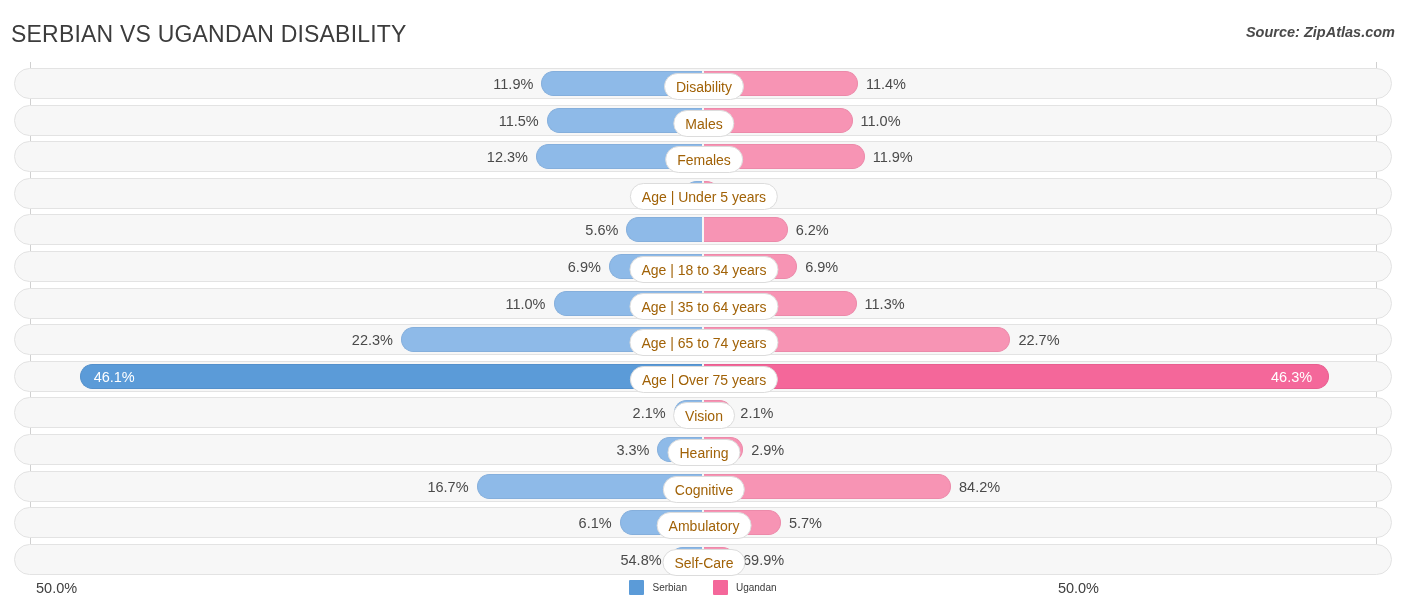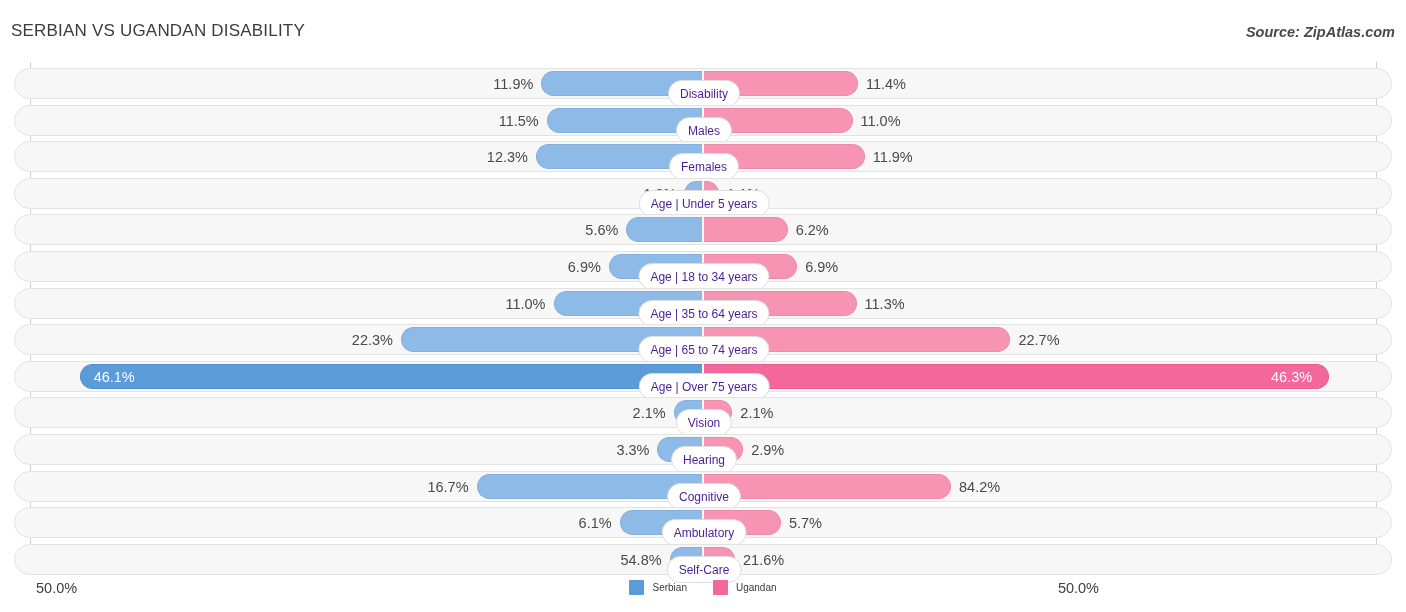--- a/index.html
+++ b/index.html
@@ -18,21 +18,21 @@
 
   
   #header {
     position: absolute;
     left: 0; top: 0;
     width: 1406px; height: 62px;
   }
   #chart-title {
     position: absolute;
     left: 11px; top: 21px;
-    font-size: 17px;
+    font-size: 23px;
     letter-spacing: 0.2px;
     color: #3c3c3c;
     white-space: nowrap;
   }
   #source-label {
     position: absolute;
     right: 11px; top: 24px;
     font-size: 14.5px;
     font-style: italic;
     font-weight: bold;
@@ -109,28 +109,28 @@
     white-space: nowrap;
   }
   .value.left  { text-align: right; }
   .value.right { text-align: left; }
   
   .value.inside { color: #ffffff; }
 
   
   .center-label {
     position: absolute;
-    top: 11px;
+    top: 4px;
     height: 27px;
     line-height: 27px;
     background: #ffffff;
     border: 1px solid #dcdcdc;
     border-radius: 14px;
-    font-size: 12px;
-    color: #4c1d95;
+    font-size: 14px;
+    color: #a16207;
     white-space: nowrap;
     text-align: center;
     padding: 0 11px;
     transform: translateX(-50%);
     left: 689px;
     box-sizing: border-box;
   }
 
   
   #footer {
@@ -298,21 +298,21 @@
           <div class="value left" style="right: 779.35px;">6.1%</div>
           <div class="value right" style="left: 773.95px;">5.7%</div>
           <div class="center-label">Ambulatory</div>
         </div>
       </div>
       <div class="row" style="top: 481.8px;">
         <div class="row-inner">
           <div class="bar left" style="width: 32.4px;"></div>
           <div class="bar right" style="width: 31.05px;"></div>
           <div class="value left" style="right: 729.4px;">54.8%</div>
-          <div class="value right" style="left: 728.05px;">21.6%</div>
+          <div class="value right" style="left: 728.05px;">69.9%</div>
           <div class="center-label">Self-Care</div>
         </div>
       </div>
     </div>
 </div>
 
 <div id="footer">
   <div class="axis-label" id="axis-left">50.0%</div>
   <div class="axis-label" id="axis-right">50.0%</div>
   <div id="legend">

